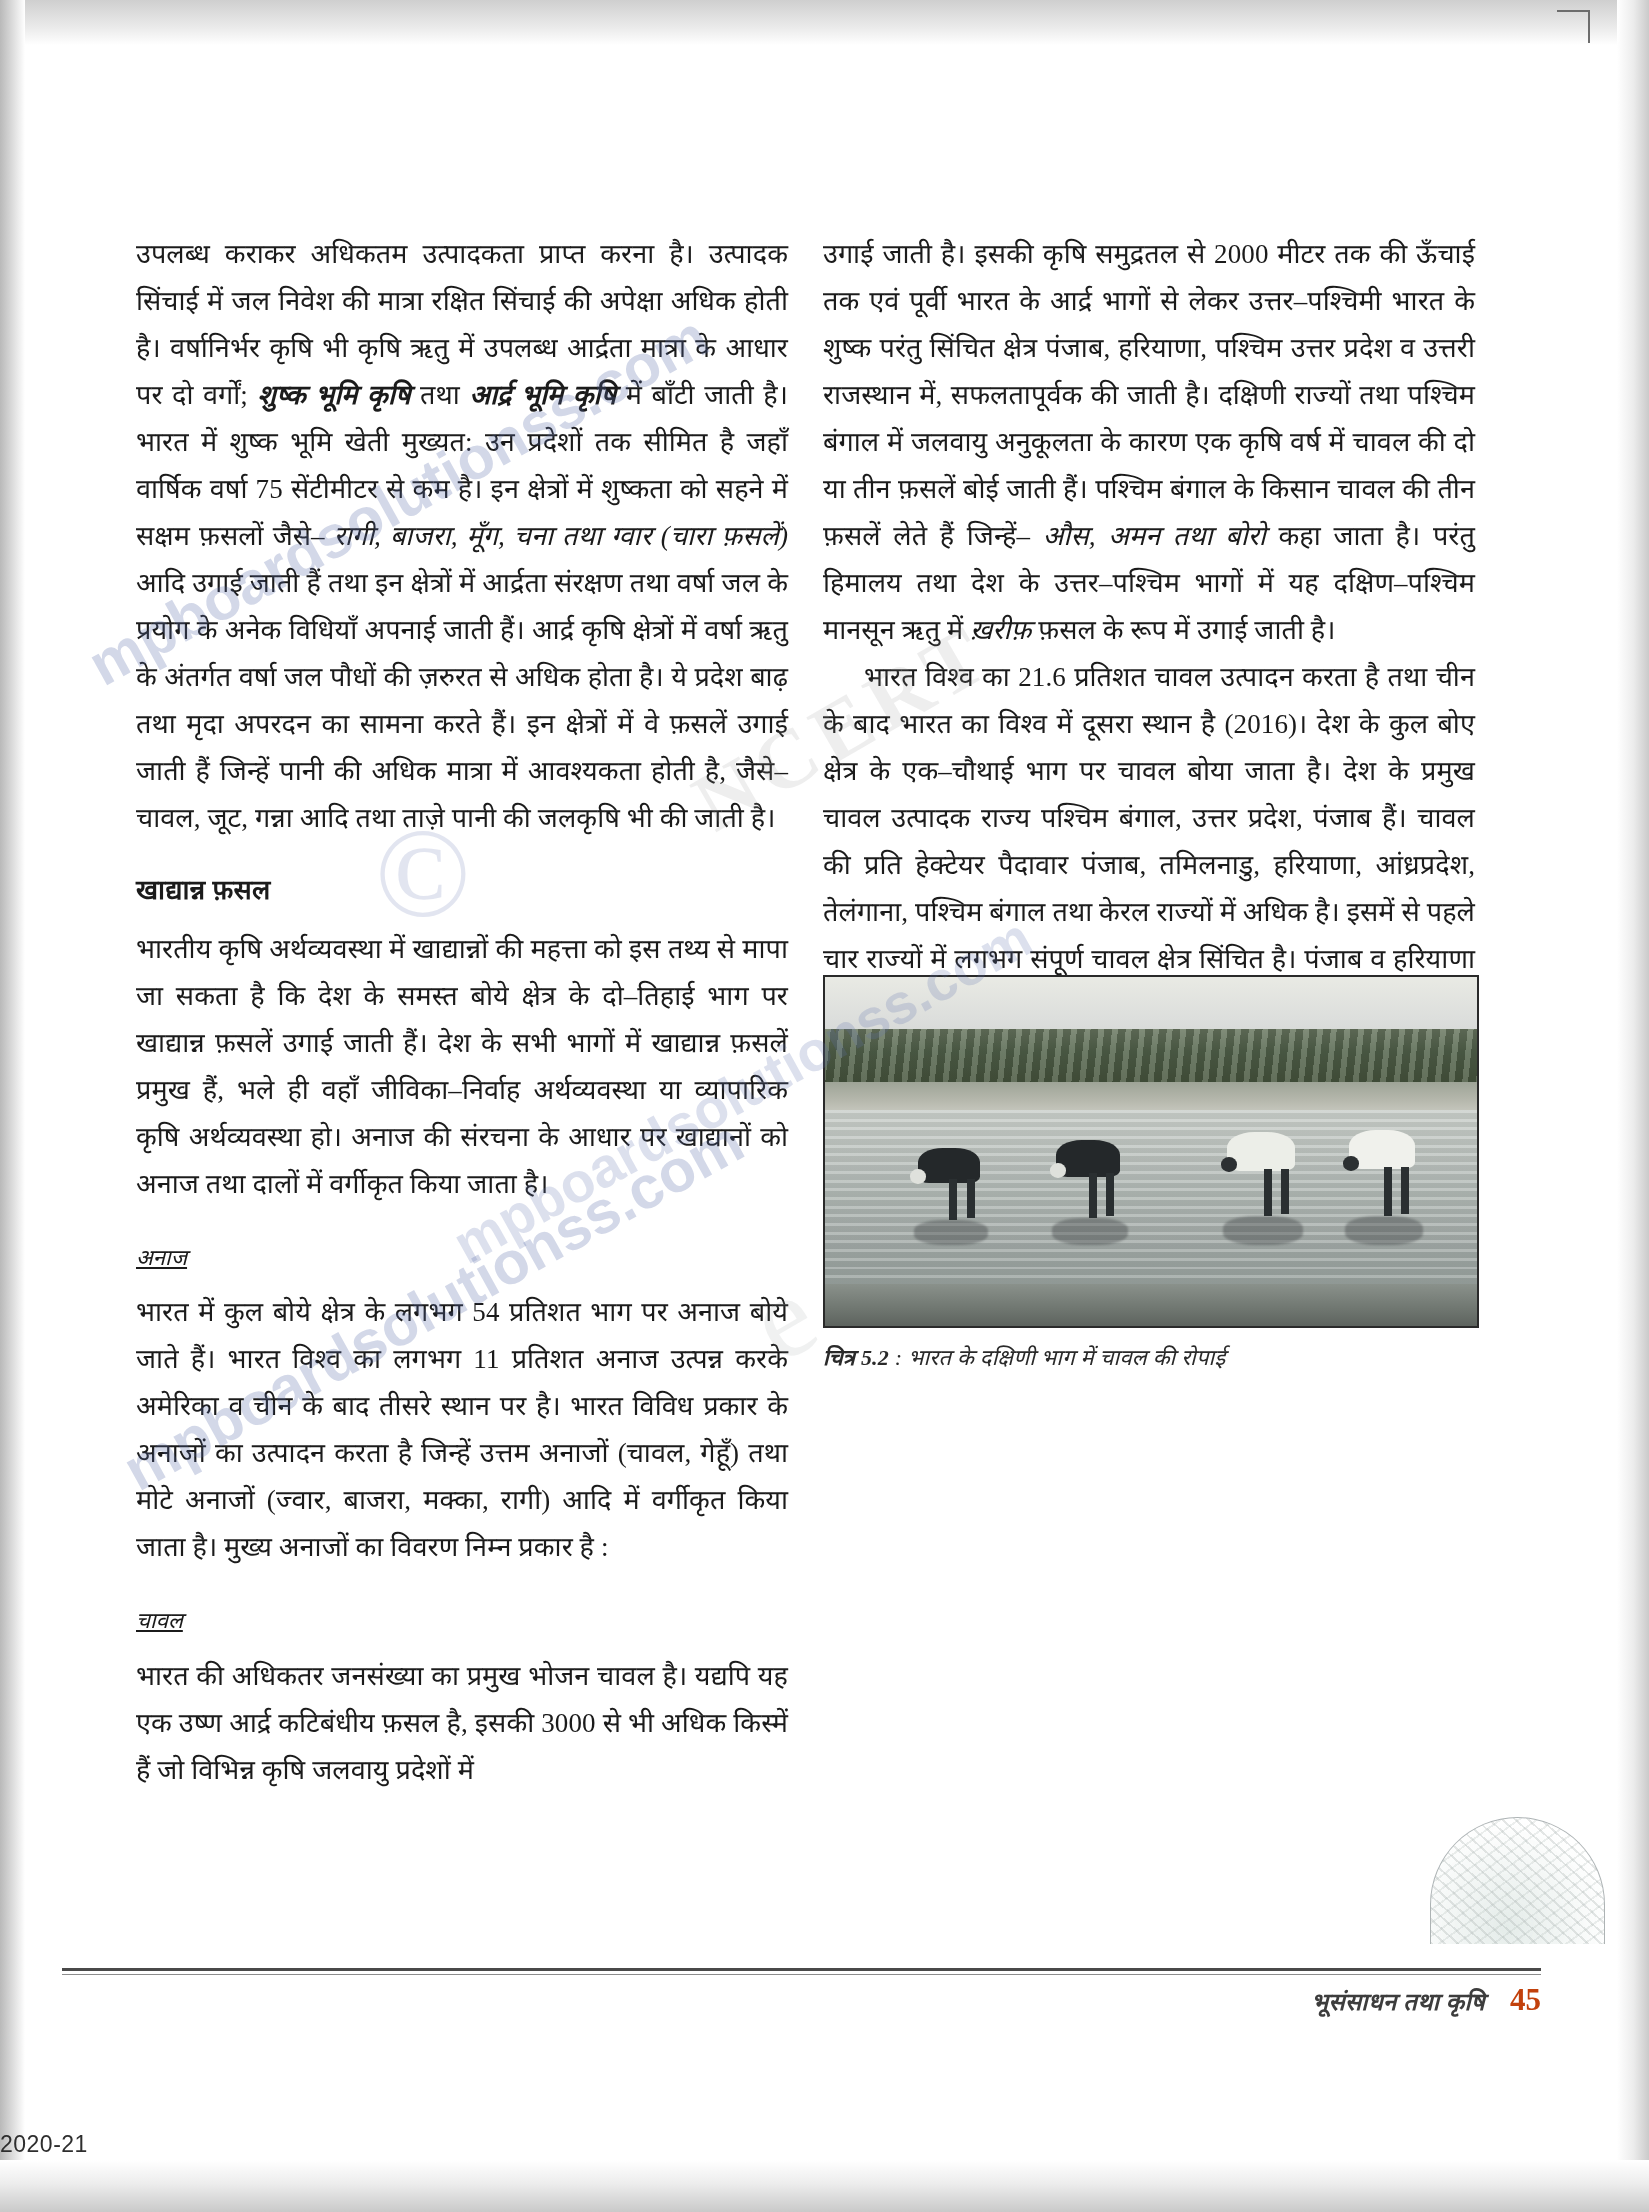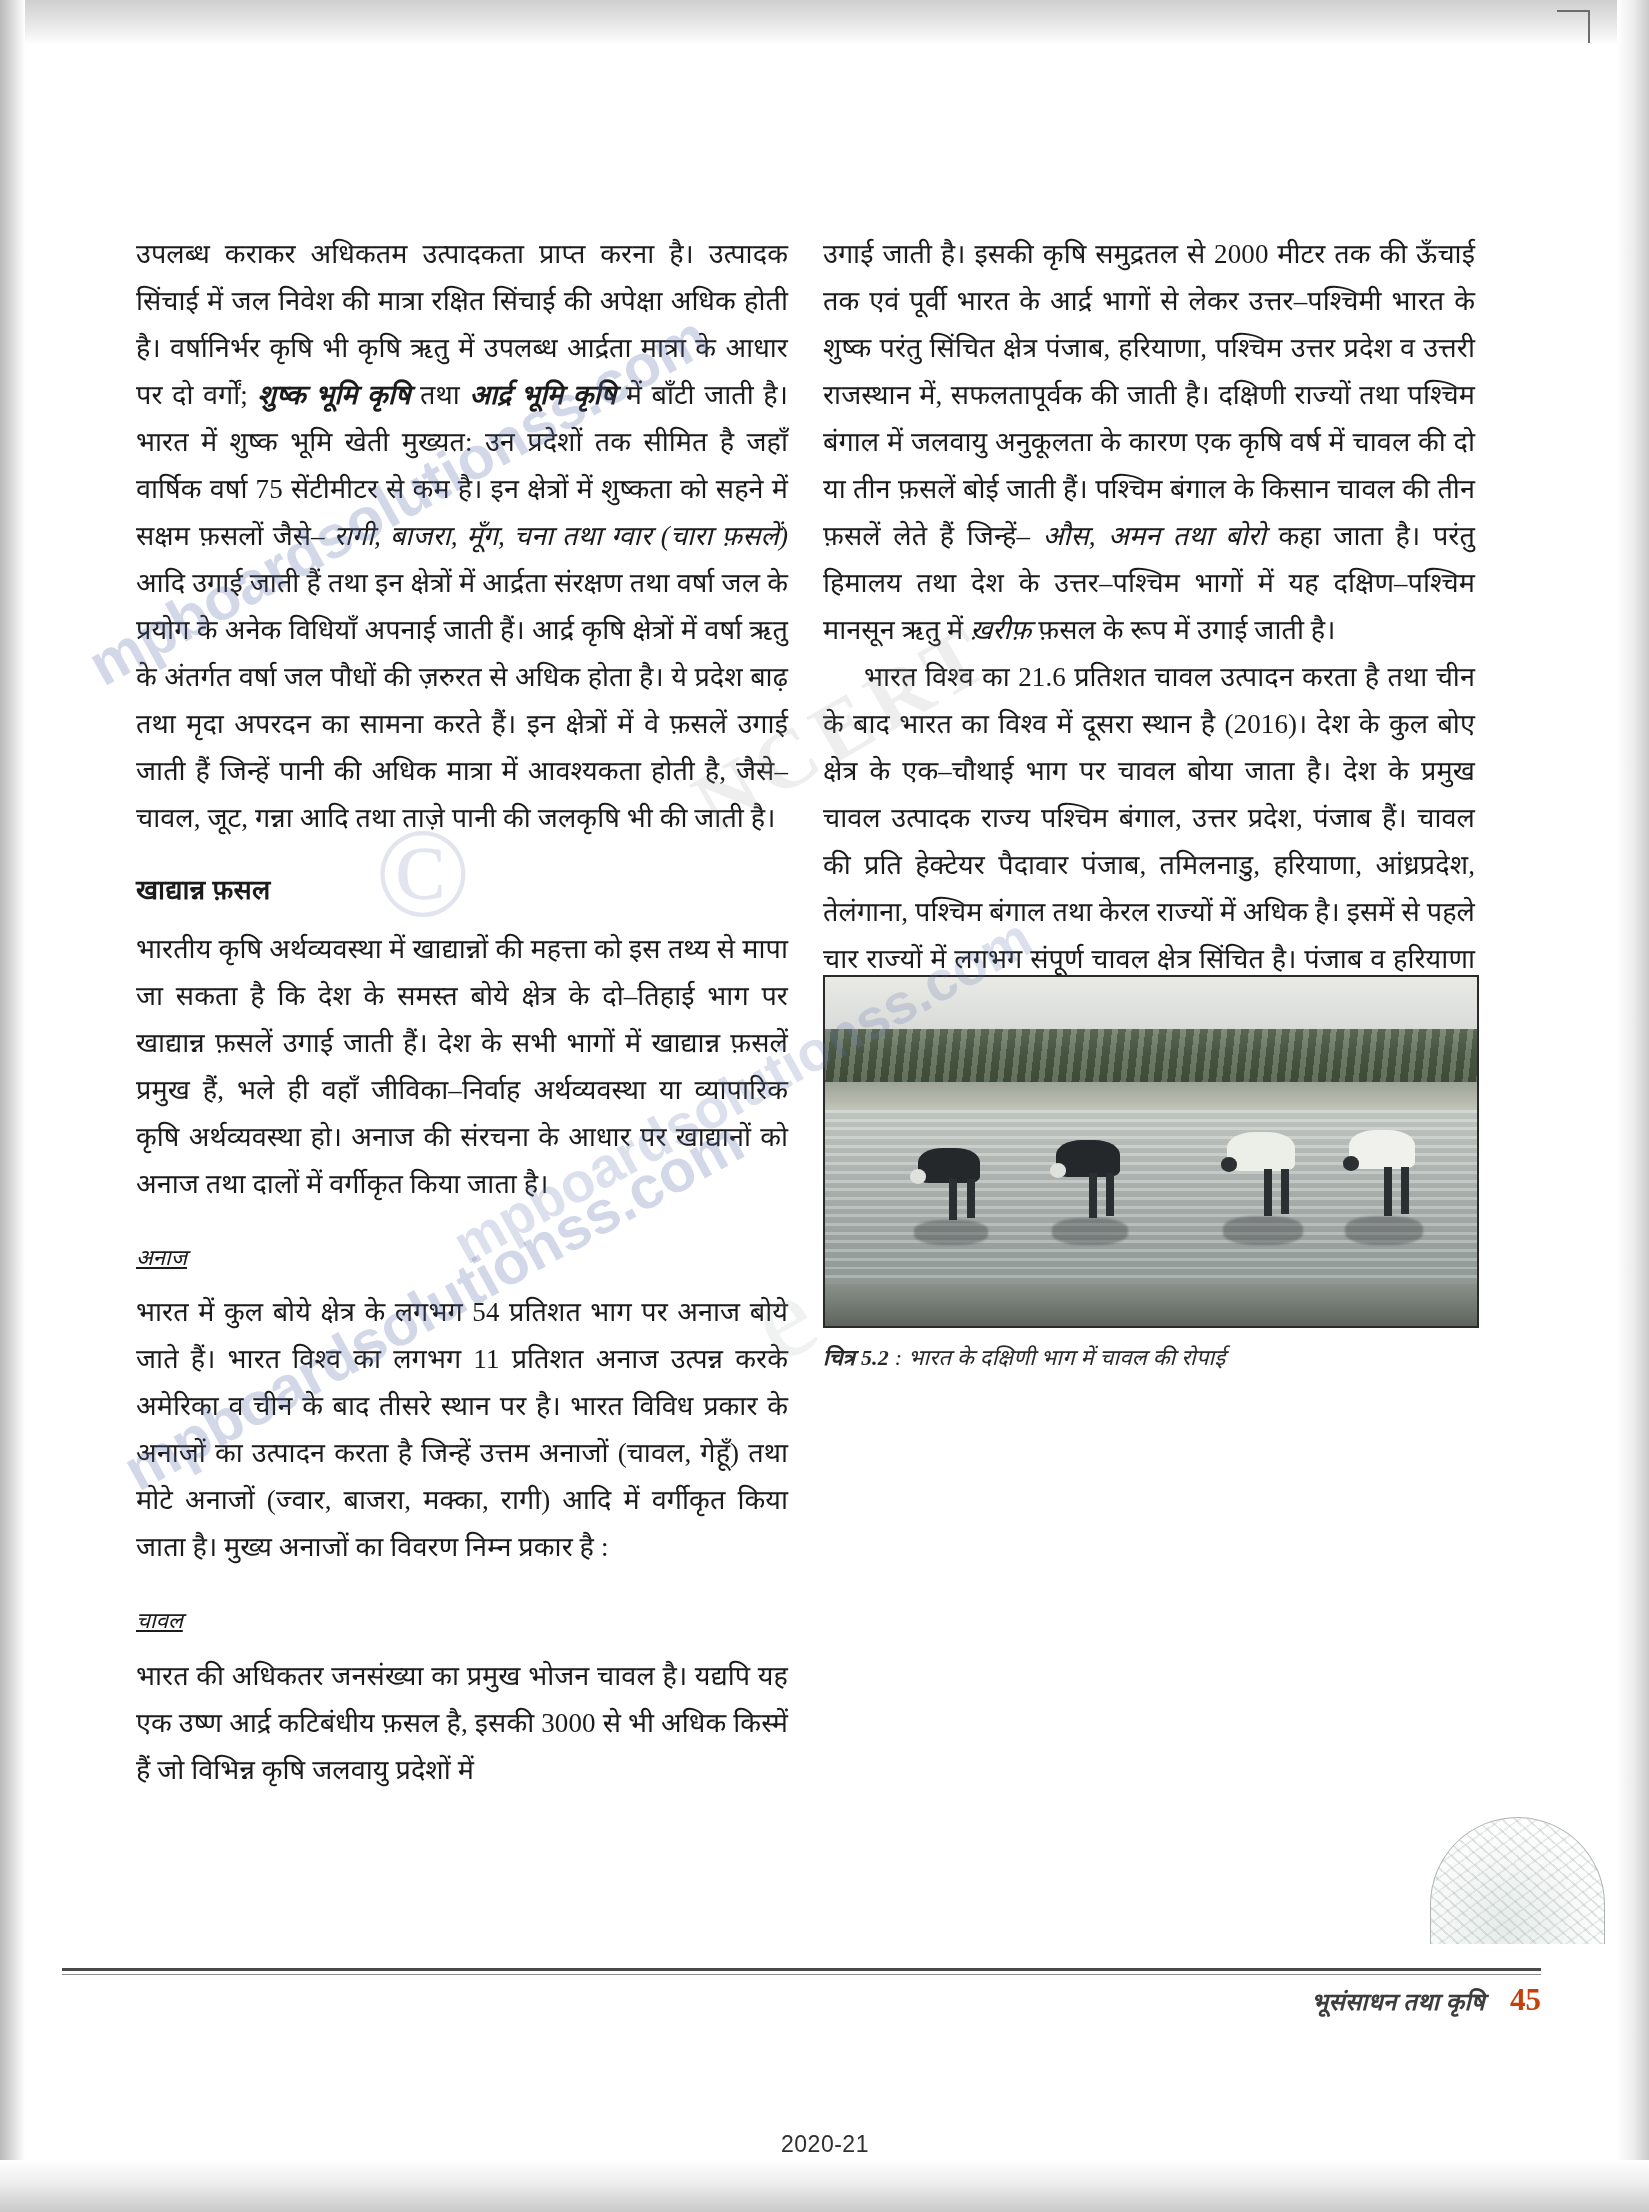--- a/index.html
+++ b/index.html
@@ -85,21 +85,21 @@
     font-size:22px;font-style:italic;letter-spacing:0.2px;color:#2a2a2a;
   }
   .cap .cn{font-weight:bold;}
 
   
   .footer-rule{position:absolute;left:62px;top:1968px;width:1479px;height:2.9px;background:#4a4a4a;}
   .footer-rule2{position:absolute;left:62px;top:1974px;width:1479px;height:1px;background:#8c8c8c;}
   .footer{position:absolute;right:109px;top:1982px;display:flex;align-items:center;gap:25px;}
   .footer-title{font-size:24px;font-style:italic;font-weight:bold;color:#3d3d3d;letter-spacing:0.4px;}
   .footer-page{font-size:31px;font-weight:bold;color:#c2410c;}
-  .year{position:absolute;left:0;top:2131px;width:1650px;text-align:center;
+  .year{position:absolute;left:0;top:2131px;width:1650px;text-align:left;
     font-family:"Liberation Sans","DejaVu Sans",sans-serif;font-size:23px;color:#2e2e2e;letter-spacing:0.5px;}
 
   
   .globe{
     position:absolute;right:45px;top:1817px;width:173px;height:126px;
     border-top-left-radius:173px;border-top-right-radius:173px;
     border:1.5px solid #9fa6a8;border-bottom:none;
     background:
       repeating-linear-gradient(42deg,rgba(150,160,158,.30) 0 1.9px,rgba(255,255,255,0) 1.9px 8.7px),
       repeating-linear-gradient(-36deg,rgba(168,180,176,.26) 0 1.9px,rgba(255,255,255,0) 1.9px 10.7px),

